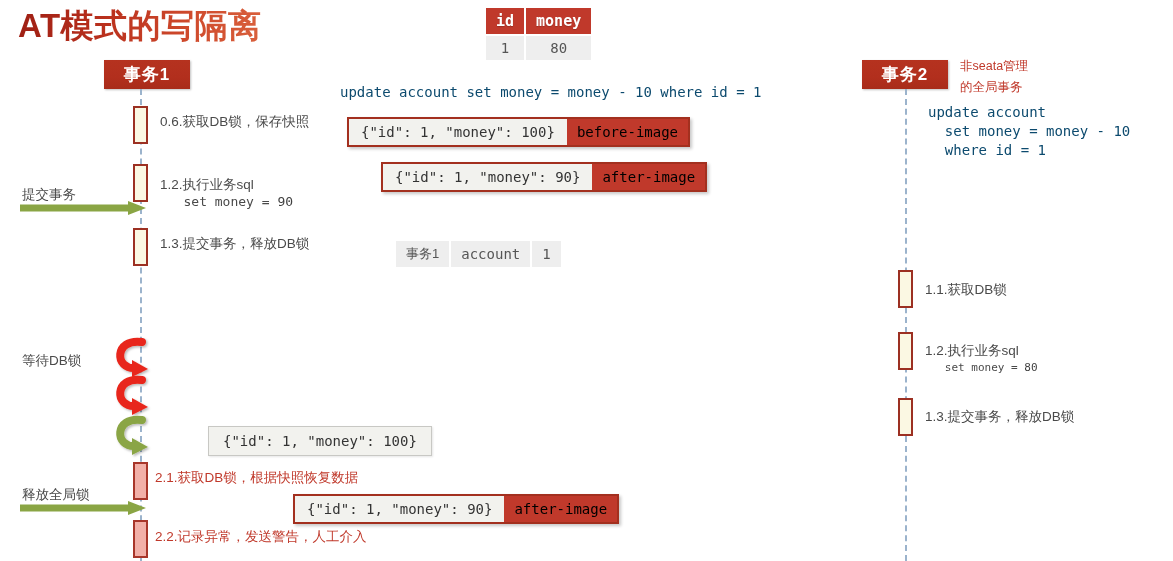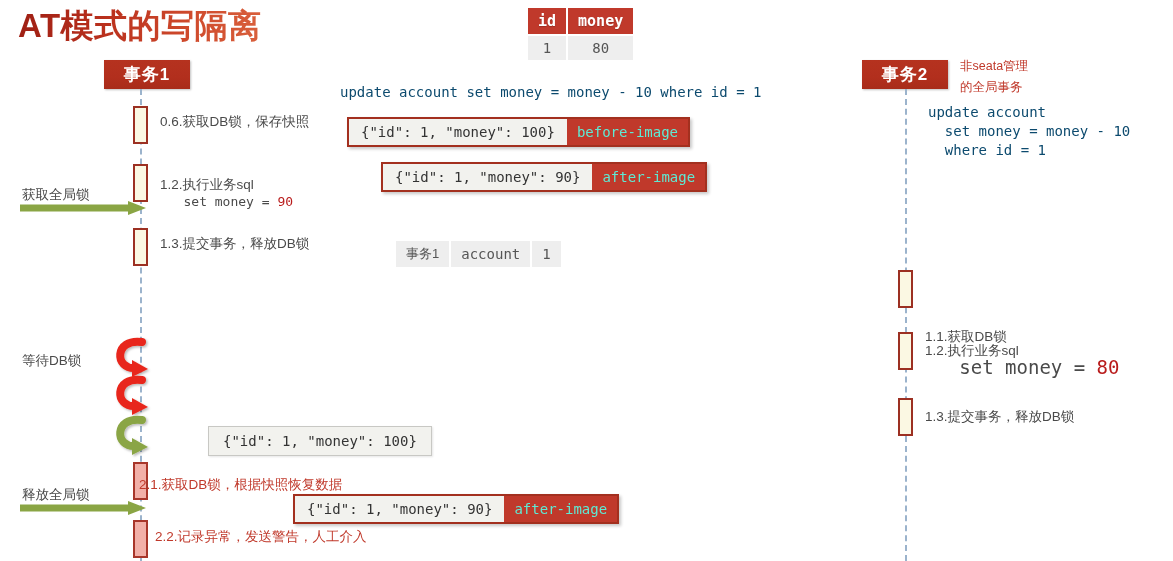--- a/index.html
+++ b/index.html
@@ -43,21 +43,21 @@
     box-sizing:border-box;
   }
   .act.pink{background:#f2b0a8;border-color:#a8362a;}
   
   .step{
     font-size:13.5px;color:#4a4a4a;
     line-height:17px;white-space:pre;
   }
   .step.red{color:#c0392b;}
   .mono{font-family:"DejaVu Sans Mono","Liberation Mono",monospace;}
-  .num{color:#b91c1c;}
+  .num{color:#404040;}
   
   .sql{
     font-family:"DejaVu Sans Mono","Liberation Mono",monospace;
     font-size:14px;color:#0c4a6e;white-space:pre;line-height:19px;
   }
   
   table.dt{border-collapse:separate;border-spacing:2px;}
   table.dt th{
     background:#c0392b;color:#fff;
     font-family:"DejaVu Sans Mono","Liberation Mono",monospace;
@@ -79,21 +79,21 @@
     box-shadow:2px 2px 3px rgba(0,0,0,.22);
   }
   .chip .json{
     background:#f2f2ee;color:#333;
     font-family:"DejaVu Sans Mono","Liberation Mono",monospace;
     font-size:14px;
     padding:5px 12px;
     display:flex;align-items:center;white-space:pre;
   }
   .chip .tag{
-    color:#5eead4;
+    color:#000000;
     font-family:"DejaVu Sans Mono","Liberation Mono",monospace;
     font-size:14px;
     padding:5px 10px;
     display:flex;align-items:center;white-space:pre;
   }
   .plainbox{
     background:#f2f2ee;border:1px solid #c8c8c4;
     font-family:"DejaVu Sans Mono","Liberation Mono",monospace;
     font-size:14px;color:#333;
     padding:6px 14px;white-space:pre;
@@ -102,21 +102,21 @@
   .glabel{font-size:13.5px;color:#4a4a4a;white-space:nowrap;}
   .note-red{
     color:#c0392b;font-size:12.5px;line-height:21px;white-space:pre;
   }
 </style>
 </head>
 <body>
 
 <div class="abs" id="title">AT模式的写隔离</div>
 
-<div class="abs" style="left:526px;top:6px;">
+<div class="abs" style="left:484px;top:6px;">
   <table class="dt">
     <tbody>
         <tr>
       <th>id</th>
       <th>money</th>
     </tr>
     <tr>
       <td>1</td>
       <td>80</td>
     </tr>
@@ -139,21 +139,21 @@
 
 <div class="abs step" style="left:160px;top:113px;">0.6.获取DB锁，保存快照</div>
 
 <div class="abs" style="left:160px;top:176px;">
   <div class="step">1.2.执行业务sql</div>
   <div class="step mono" style="font-size:13px;"><span>   set money = </span><span class="num">90</span></div>
 </div>
 
 <div class="abs step" style="left:160px;top:235px;">1.3.提交事务，释放DB锁</div>
 
-<div class="abs step red" style="left:139px;top:469px;margin-top:7px;">2.1.获取DB锁，根据快照恢复数据</div>
+<div class="abs step red" style="left:155px;top:469px;">2.1.获取DB锁，根据快照恢复数据</div>
 
 <div class="abs step red" style="left:155px;top:528px;text-align:right;">2.2.记录异常，发送警告，人工介入</div>
 
 <div class="abs chip" style="left:347px;top:117px;">
   <div class="json">{"id": 1, "money": 100}</div>
   <div class="tag">before-image</div>
 </div>
 
 <div class="abs chip" style="left:381px;top:162px;">
   <div class="json">{"id": 1, "money": 90}</div>
@@ -172,21 +172,21 @@
     </table>
 </div>
 
 <div class="abs plainbox" style="left:208px;top:426px;">{"id": 1, "money": 100}</div>
 
 <div class="abs chip" style="left:293px;top:494px;">
   <div class="json">{"id": 1, "money": 90}</div>
   <div class="tag">after-image</div>
 </div>
 
-<div class="abs glabel" style="left:22px;top:186px;">获取全局锁</div>
+<div class="abs glabel" style="left:22px;top:186px;">提交事务</div>
 <svg class="abs" style="left:20px;top:200px;" width="126" height="16">
   <line x1="0" y1="8" x2="110" y2="8" stroke="#8aa544" stroke-width="7"></line>
   <polygon points="108,1 126,8 108,15" fill="#8aa544"></polygon>
 </svg>
 
 <div class="abs glabel" style="left:22px;top:352px;">等待DB锁</div>
 <svg class="abs" style="left:108px;top:336px;" width="52" height="124">
   <defs>
     <filter id="sh" x="-40%" y="-40%" width="200%" height="200%">
       <feDropShadow dx="1.5" dy="1.5" stdDeviation="1.2" flood-color="#000" flood-opacity="0.28"></feDropShadow>
@@ -217,20 +217,20 @@
 的全局事务</div>
 
 <div class="abs sql" style="left:928px;top:103px;">update account
   set money = money - 10
   where id = 1</div>
 
 <div class="abs act" style="left:898px;top:270px;width:15px;height:38px;"></div>
 <div class="abs act" style="left:898px;top:332px;width:15px;height:38px;"></div>
 <div class="abs act" style="left:898px;top:398px;width:15px;height:38px;"></div>
 
-<div class="abs step" style="left:925px;top:281px;margin-top:47px;">1.1.获取DB锁</div>
+<div class="abs step" style="left:925px;top:281px;">1.1.获取DB锁</div>
 
 <div class="abs" style="left:925px;top:342px;">
   <div class="step">1.2.执行业务sql</div>
-  <div class="step mono" style="font-size:19px;"><span>   set money = </span><span class="num">80</span></div>
+  <div class="step mono" style="font-size:11px;"><span>   set money = </span><span class="num">80</span></div>
 </div>
 
 <div class="abs step" style="left:925px;top:408px;">1.3.提交事务，释放DB锁</div>
 
 </body></html>

